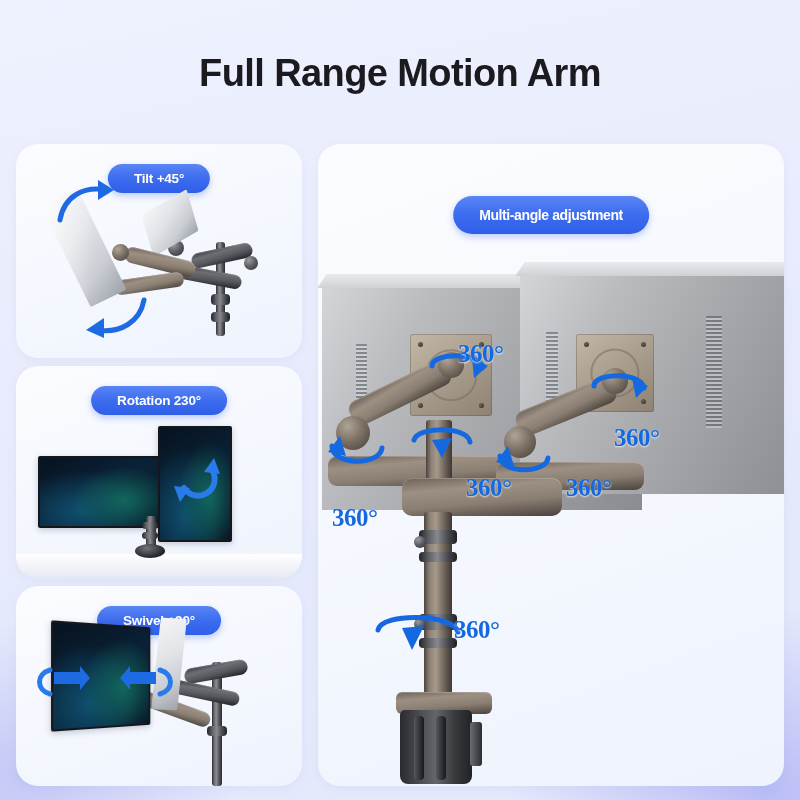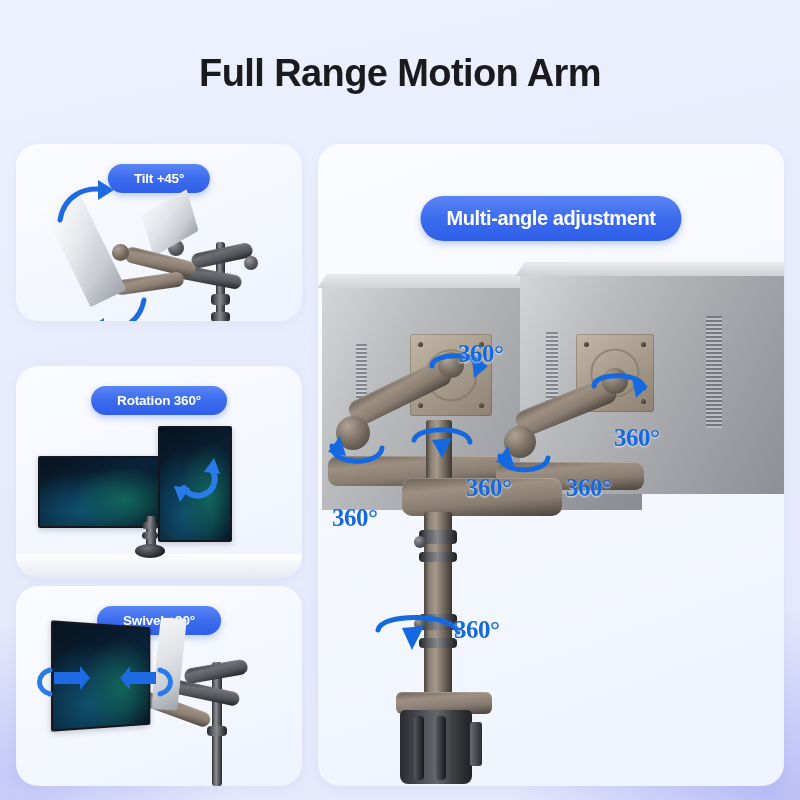--- a/index.html
+++ b/index.html
@@ -28,36 +28,36 @@
 
   .card {
     position:absolute;
     background:linear-gradient(160deg,#fbfcff 0%,#f4f7fe 55%,#eef3fd 100%);
     border-radius:22px;
     box-shadow:0 2px 10px rgba(110,125,190,0.08);
     overflow:hidden;
   }
 
   .col-left  { left:16px; width:286px; }
-  .card-tilt { top:144px;  height:177px; }
+  .card-tilt { top:144px;  height:214px; }
   .card-rot  { top:366px;  height:212px; }
   .card-swiv { top:586px;  height:200px; }
 
   .card-main { left:318px; top:144px; width:466px; height:642px; }
 
   
   .pill {
     position:absolute; left:50%; transform:translateX(-50%);
     background:linear-gradient(180deg,#5a85f5 0%,#3b6bee 52%,#2f5fe8 100%);
     color:#fff; font-weight:bold; text-align:center;
     border-radius:999px; white-space:nowrap;
     box-shadow:0 3px 7px rgba(47,95,232,0.30);
   }
   .pill-sm { top:20px; font-size:13.5px; padding:7px 26px; letter-spacing:-0.2px; }
-  .pill-lg { top:52px; font-size:20px; padding:11px 26px; letter-spacing:-0.4px; }
+  .pill-lg { top:52px; font-size:14px; padding:11px 26px; letter-spacing:-0.4px; }
 
   
   .scene { position:absolute; left:0; right:0; bottom:0; top:0; }
 
   
   .desk {
     position:absolute; left:0; right:0; bottom:0; height:24px;
     background:linear-gradient(180deg,#ffffff 0%,#f0f2f7 60%,#e6e9f1 100%);
   }
 
@@ -199,21 +199,21 @@
         <path d="M44 2 L60 12 L44 22 Z" fill="#1d6ae3"></path>
       </svg>
       <svg class="arrowsvg" style="left:62px; top:148px; width:78px; height:48px;" viewBox="0 0 78 48">
         <path d="M66 8 C62 30 42 42 18 38" stroke="#1d6ae3" stroke-width="5" fill="none" stroke-linecap="round"></path>
         <path d="M26 26 L8 38 L26 46 Z" fill="#1d6ae3"></path>
       </svg>
     </div>
   </div>
 
   <div class="card col-left card-rot">
-    <div class="pill pill-sm">Rotation 360°</div>
+    <div class="pill pill-sm">Rotation 230°</div>
 
     <div class="scene">
       <div class="desk"></div>
 
       <div class="screen" style="left:22px; top:90px; width:124px; height:72px;"></div>
 
       <div class="screen" style="left:142px; top:60px; width:74px; height:116px;"></div>
 
       <div class="pole" style="left:130px; top:150px; width:10px; height:32px;"></div>
       <div class="seg" style="left:126px; top:156px; width:16px; height:7px;"></div>

